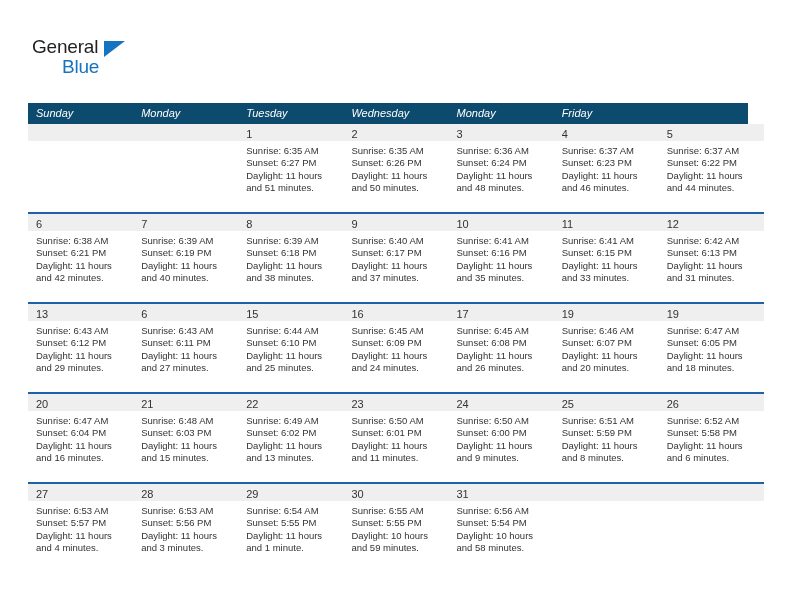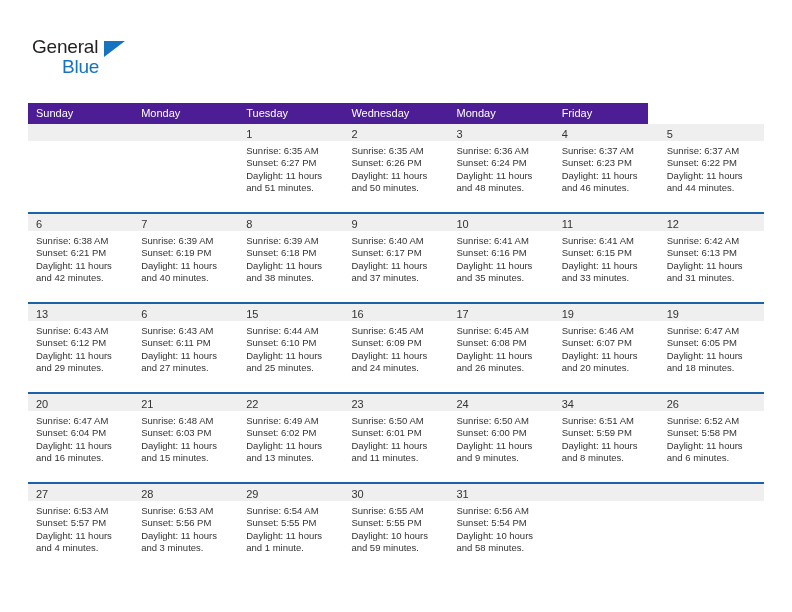--- a/index.html
+++ b/index.html
@@ -82,23 +82,24 @@
   
   .calendar {
     position: absolute;
     left: 28px;
     top: 103px;
     width: 736px;
   }
 
   .dow-row {
     display: flex;
-    width: 620px;
+    width: 720px;
     height: 21px;
-    background: #4c1d95;
+    background: #0c4a6e;
+    font-style: italic;
   }
   .dow {
     flex: 0 0 105.14px;
     width: 105.14px;
     color: #ffffff;
     font-size: 11px;
     line-height: 21px;
     padding-left: 8px;
     white-space: nowrap;
     overflow: hidden;
@@ -407,21 +408,21 @@
             <div class="cell">
               <div class="daynum-band"><span class="daynum">24</span></div>
               <div class="cell-body">
                 <div class="line">Sunrise: 6:50 AM</div>
                 <div class="line">Sunset: 6:00 PM</div>
                 <div class="line">Daylight: 11 hours</div>
                 <div class="line">and 9 minutes.</div>
               </div>
             </div>
             <div class="cell">
-              <div class="daynum-band"><span class="daynum">34</span></div>
+              <div class="daynum-band"><span class="daynum">25</span></div>
               <div class="cell-body">
                 <div class="line">Sunrise: 6:51 AM</div>
                 <div class="line">Sunset: 5:59 PM</div>
                 <div class="line">Daylight: 11 hours</div>
                 <div class="line">and 8 minutes.</div>
               </div>
             </div>
             <div class="cell">
               <div class="daynum-band"><span class="daynum">26</span></div>
               <div class="cell-body">

